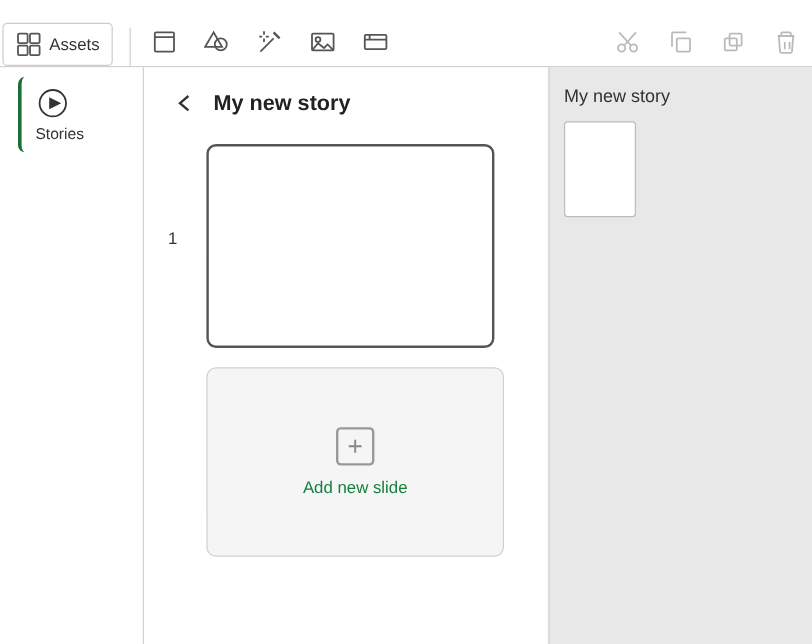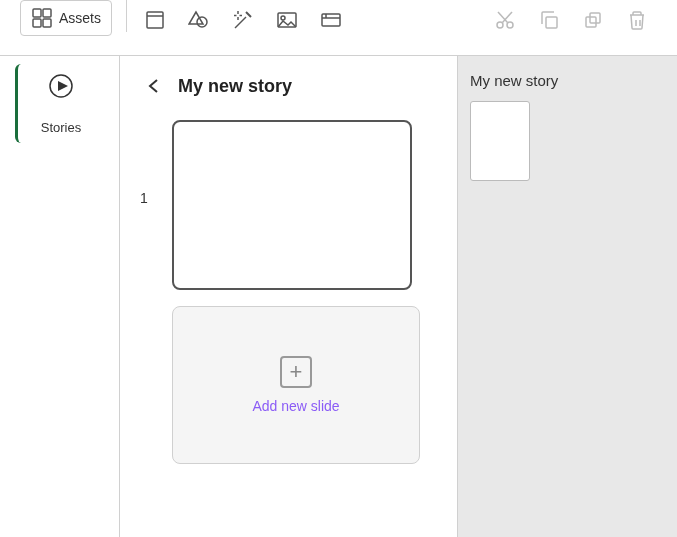--- a/index.html
+++ b/index.html
@@ -9,25 +9,25 @@
       font-family: -apple-system, BlinkMacSystemFont, "Segoe UI", Arial, sans-serif;
       background: #f0f0f0;
       overflow: hidden;
       display: flex;
       flex-direction: column;
     }
 
     
     .toolbar {
       display: flex;
-      align-items: flex-start;
+      align-items: flex-end;
       background: #ffffff;
       border-bottom: 1px solid #d0d0d0;
       height: 56px;
-      padding: 0 20px;
+      padding: 0 2px;
       gap: 4px;
       flex-shrink: 0;
     }
 
     .toolbar-divider {
       width: 1px;
       height: 32px;
       background: #d0d0d0;
       margin: 0 4px;
     }
@@ -87,22 +87,21 @@
       display: flex;
       flex-direction: column;
       align-items: center;
       padding-top: 8px;
       flex-shrink: 0;
     }
 
     .sidebar-item {
       display: flex;
       flex-direction: column;
-      align-items: center;
-      gap: 20px;
+      gap: 4px;
       padding: 8px 12px;
       cursor: pointer;
       border-radius: 6px;
       width: 90px;
       border-left: 3px solid #1a6e3c;
     }
 
     .sidebar-item-label {
       font-size: 13px;
       color: #333;
@@ -188,21 +187,21 @@
       border-radius: 4px;
       display: flex;
       align-items: center;
       justify-content: center;
       font-size: 22px;
       color: #888;
     }
 
     .add-slide-label {
       font-size: 14px;
-      color: #8b5cf6;
+      color: #15803d;
     }
 
     
     .right-panel {
       width: 220px;
       background: #e8e8e8;
       border-left: 1px solid #d0d0d0;
       padding: 16px 12px;
       flex-shrink: 0;
     }

